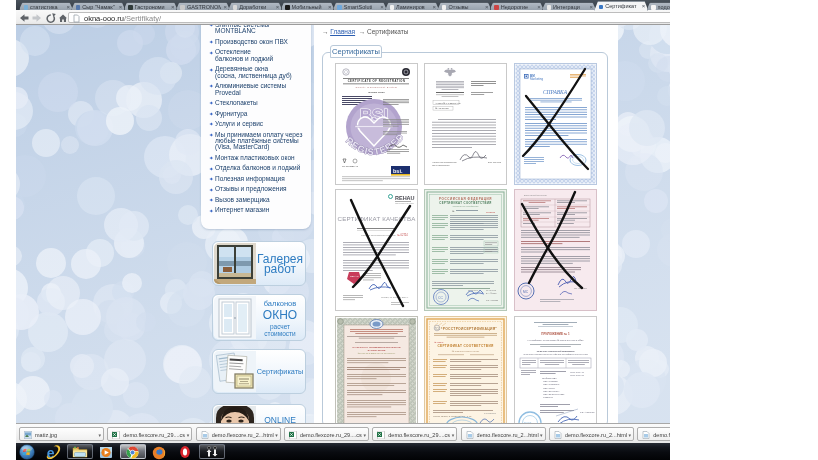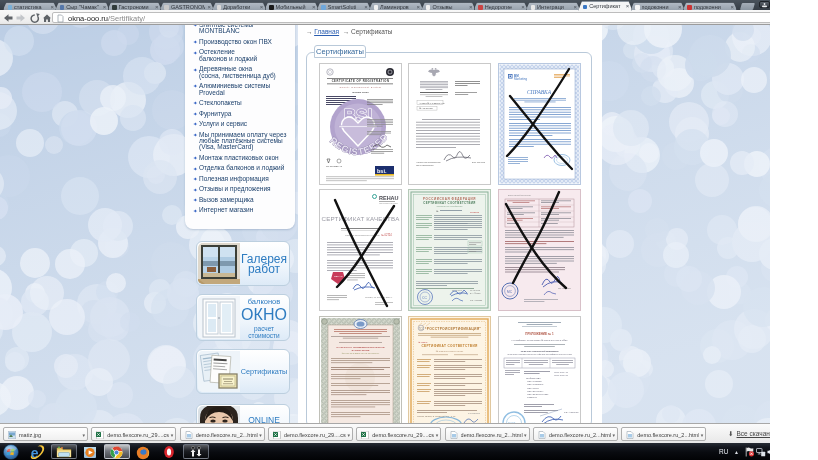--- a/index.html
+++ b/index.html
@@ -1,16 +1,16 @@
 <!DOCTYPE html>
 <html><head><meta charset="utf-8">
 <style>
 *{margin:0;padding:0;box-sizing:border-box;}
 html,body{width:818px;height:460px;overflow:hidden;}
-#screen{position:relative;width:770px;height:460px;font-family:"Liberation Sans",sans-serif;overflow:hidden;background:#fff;}
+#screen{position:relative;width:654px;height:460px;font-family:"Liberation Sans",sans-serif;overflow:hidden;background:#fff;margin-left:16px;}
 
 #tabbar{position:absolute;left:0;top:0;width:818px;height:10px;background:linear-gradient(180deg,#49525b 0%,#3d454e 60%,#363d45 100%);}
 .tab{position:absolute;top:1.5px;height:8.5px;width:54px;background:linear-gradient(180deg,#b0b9c3 0%,#98a2ad 100%);border:1px solid #525a63;border-bottom:none;border-radius:4px 4px 0 0;overflow:hidden;clip-path:polygon(7% 0,93% 0,100% 100%,0 100%);}
 .tab .fav{position:absolute;left:3.5px;top:2.5px;width:4.5px;height:4.5px;border-radius:1px;}
 .tab .tt{position:absolute;left:10px;top:1.2px;font-size:5.5px;line-height:6.5px;color:#30353c;white-space:nowrap;width:34px;overflow:hidden;}
 .tab .cl{position:absolute;right:2px;top:1px;font-size:6px;line-height:7px;color:#4a515a;}
 .tab.active{background:#f4f5f6;border-color:#8b949e;top:1px;height:9.5px;z-index:3;}
 #ntb{position:absolute;left:741px;top:2.5px;width:13px;height:6.5px;background:linear-gradient(180deg,#a5aeb8,#8a95a0);transform:skewX(-16deg);border-radius:1px;}
 .winbtn{position:absolute;top:1px;height:7px;font-size:6px;color:#e8e8e8;text-align:center;line-height:6px;}
 
@@ -630,21 +630,21 @@
             <rect x="5" y="3" width="32" height="38" fill="#fdfdfd" stroke="#b8c2cc" stroke-width="1"></rect>
             <rect x="8" y="6" width="12" height="32" fill="#ffffff" stroke="#c2ccd6" stroke-width="1"></rect>
             <rect x="10" y="8" width="8" height="13" fill="#dceaf4"></rect>
             <rect x="10" y="23" width="8" height="13" fill="#dceaf4"></rect>
             <rect x="22" y="6" width="13" height="32" fill="#ffffff" stroke="#c2ccd6" stroke-width="1"></rect>
             <rect x="24" y="8" width="9" height="28" fill="#e2eef6"></rect>
             <circle cx="21" cy="22" r="1" fill="#aab4be"></circle>
           </svg></div>
         <div class="ptext">
           <div style="font-size:7.5px;">балконов</div>
-          <div style="font-size:16px;margin:0.5px 0;">ОКНО</div>
+          <div style="font-size:12px;margin:0.5px 0;">ОКНО</div>
           <div style="font-size:6.5px;line-height:7px;">расчет<br>стоимости</div>
         </div>
       </div>
       <div class="promo" style="top:324px;height:45px;">
         <div class="img" style="background:#eef4f9;"><svg width="42" height="43" viewBox="0 0 42 43">
             <rect width="42" height="43" fill="#eef4f9"></rect>
             <g transform="rotate(-8 14 16)">
               <rect x="4" y="3" width="18" height="26" fill="#e8f0f6" stroke="#9ab2c4" stroke-width="0.6"></rect>
               <rect x="6" y="6" width="13" height="1.3" fill="#9fb8cb"></rect>
               <rect x="6" y="9" width="13" height="1" fill="#b8cbd9"></rect>

